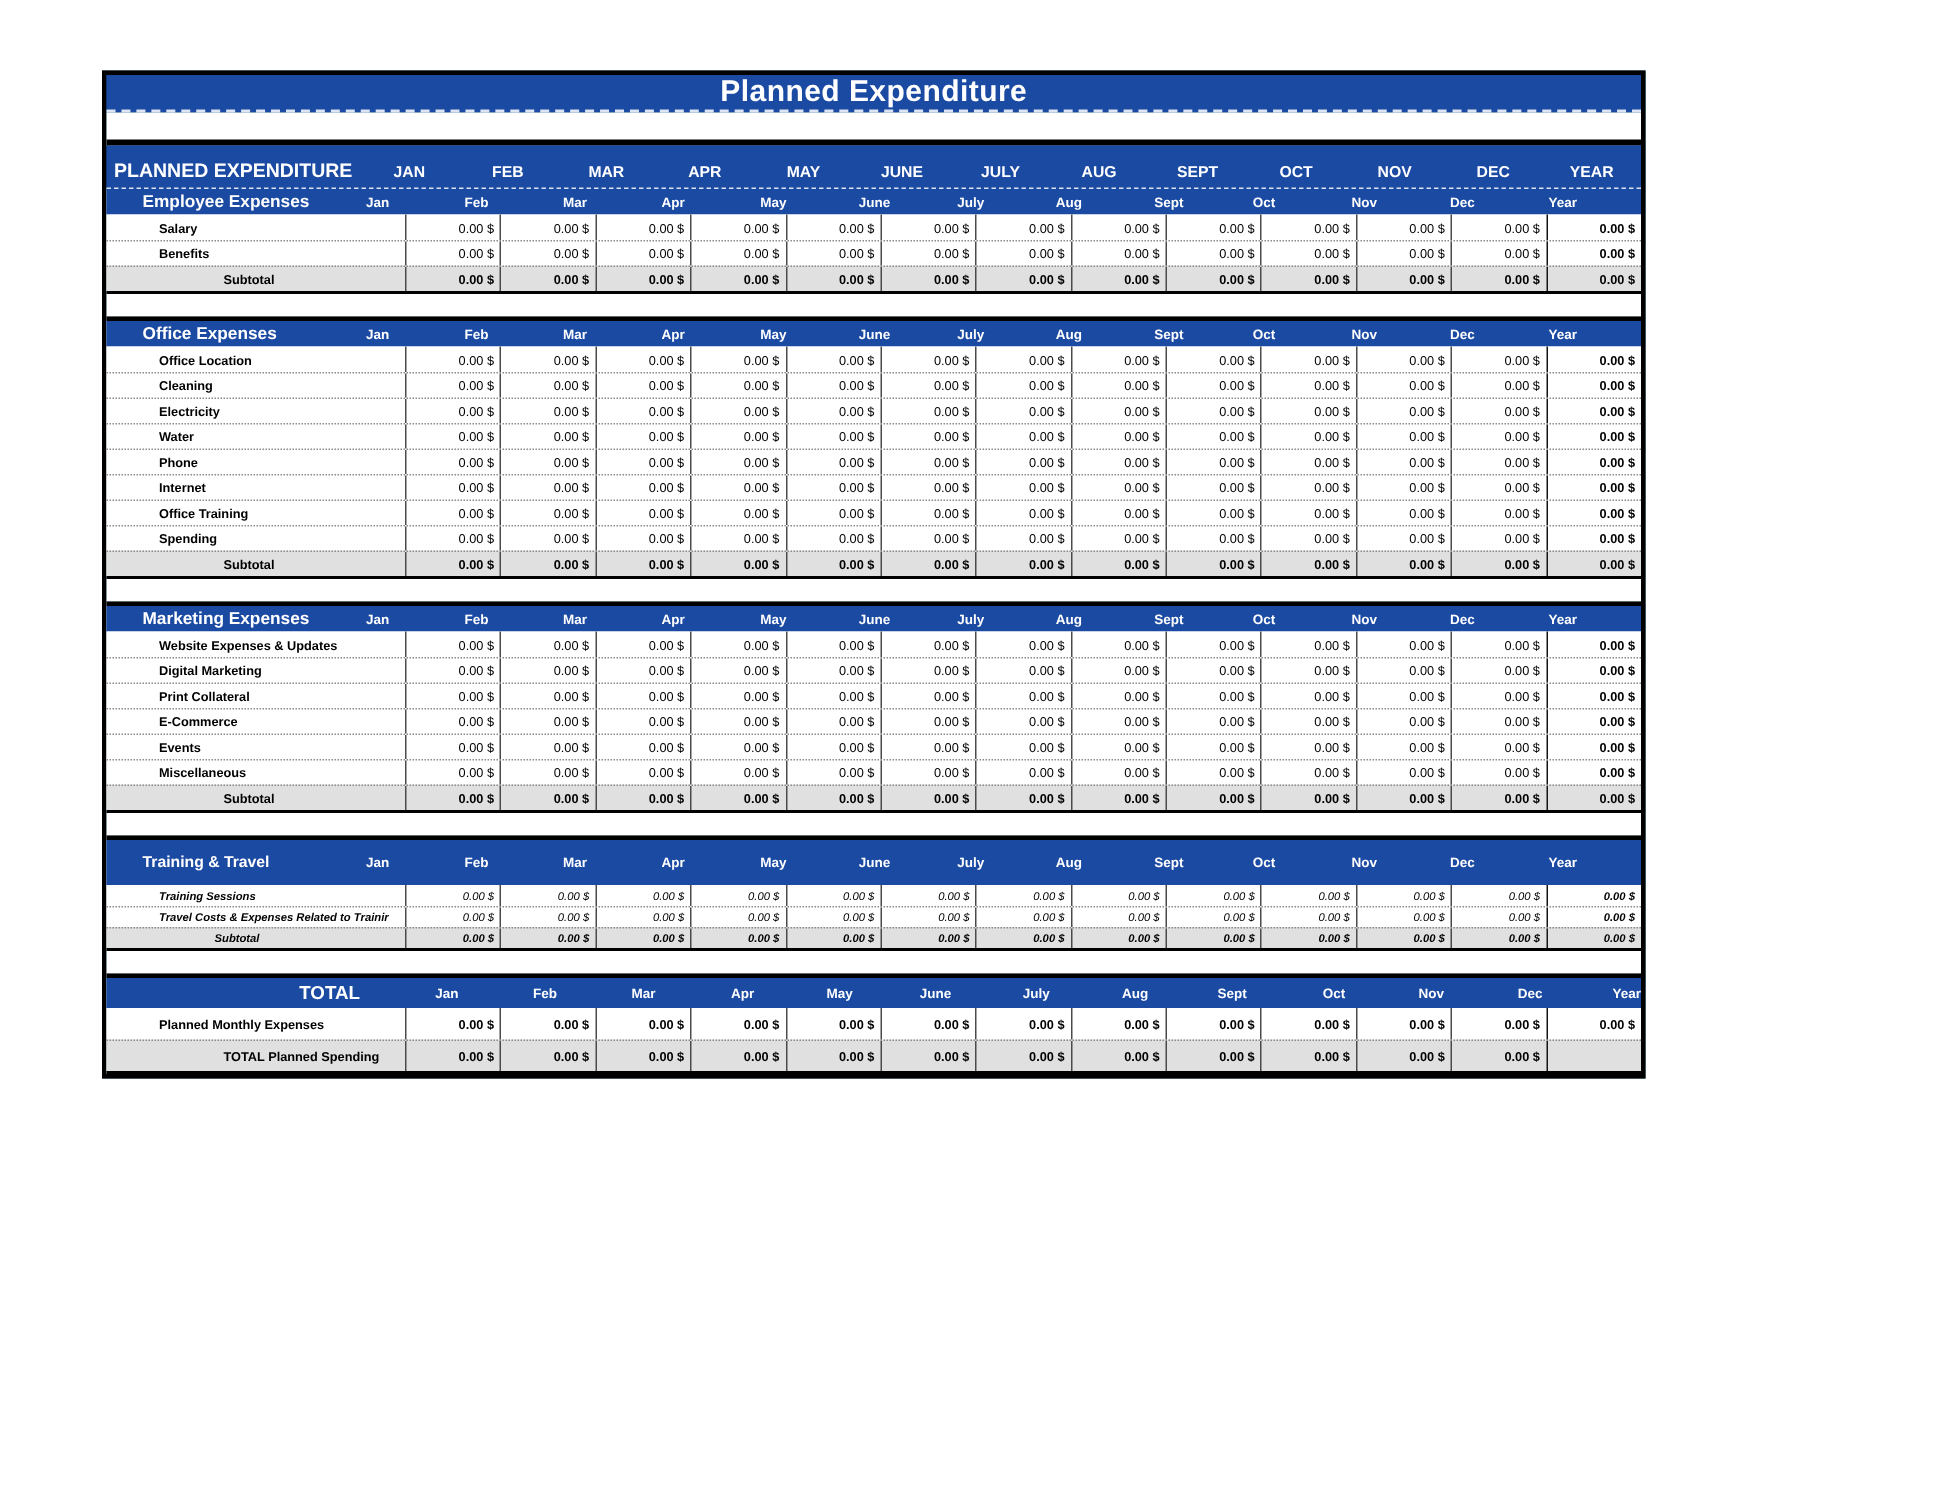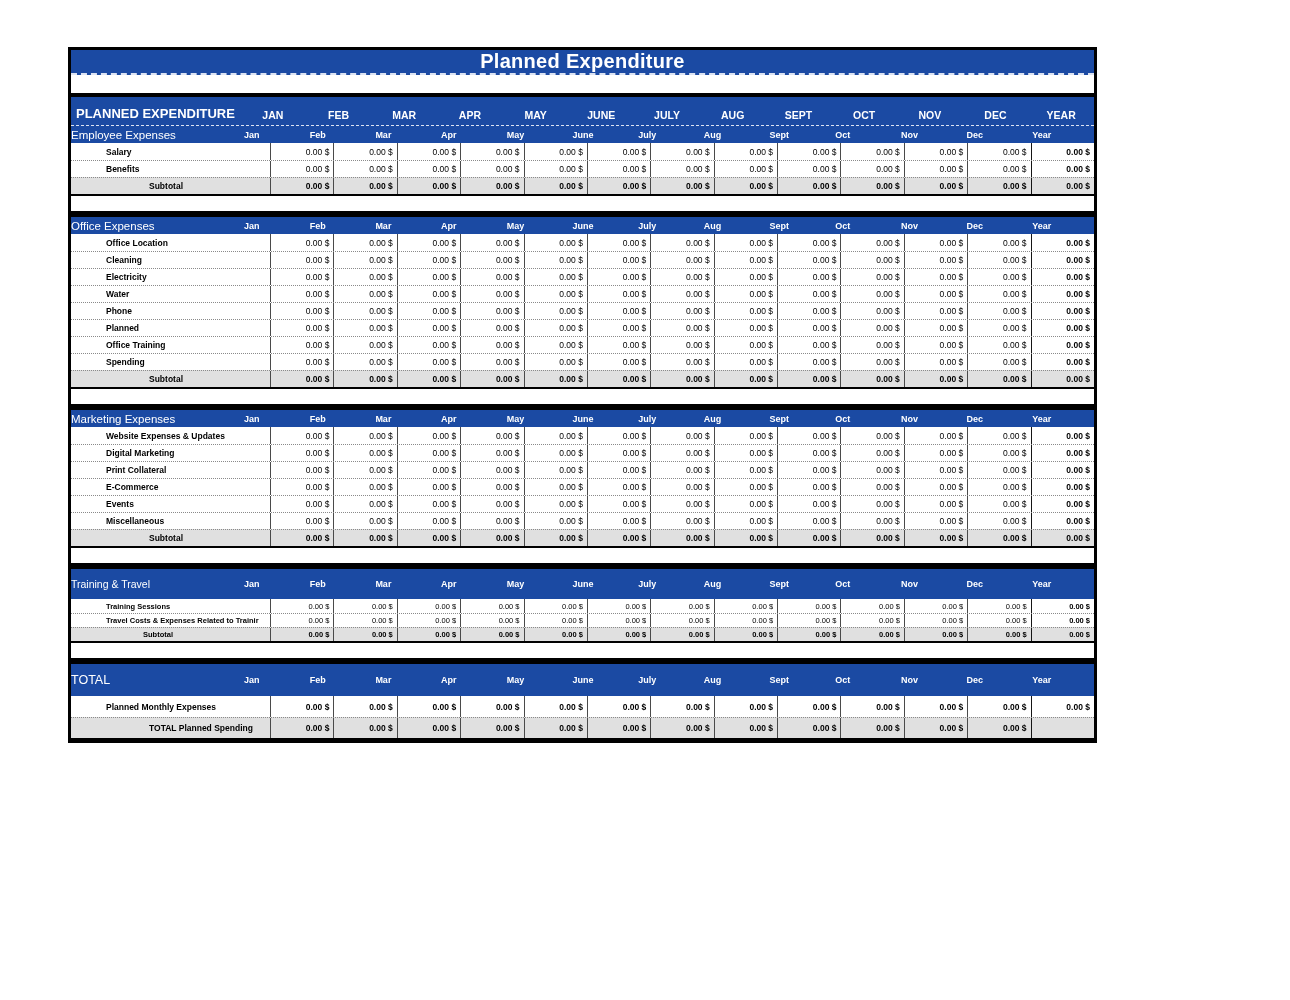--- a/index.html
+++ b/index.html
@@ -25,50 +25,50 @@
   .title-text{color:#fff;font-size:20px;font-weight:bold;letter-spacing:.3px;white-space:nowrap;}
   .blank-row{height:22px;background:#fff;border-bottom:4px solid #000;}
   .grid{display:grid;grid-template-columns:169px repeat(13,1fr);}
   .main-band{
     height:29px;background:var(--blue);
     border-bottom:1px dashed #dce3f2;
     align-items:end;
   }
   .main-label{color:#fff;font-weight:bold;font-size:13px;padding:0 0 4px 5px;white-space:nowrap;}
   .main-month{color:#fff;font-weight:bold;font-size:10.5px;text-align:center;padding-bottom:4px;}
-  .section{border-top:6px solid #000000;border-bottom:2px solid #000;background:#fff;}
+  .section{border-top:3px solid #000000;border-bottom:2px solid #000;background:#fff;}
   .sec-0{border-top:none;}
   .gap{height:15px;background:#fff;}
   .section-header{height:17px;background:var(--blue);align-items:center;}
-  .sec-name{color:#fff;font-weight:normal;font-size:11.5px;padding-left:0;white-space:nowrap;overflow:hidden;}
+  .sec-name{color:#fff;font-weight:bold;font-size:11.5px;padding-left:24px;white-space:nowrap;overflow:hidden;}
   .sec-month{color:#fff;font-weight:bold;font-size:9px;padding-left:4px;white-space:nowrap;}
   .row{height:17px;background:#fff;padding-left:30px;}
   .row + .row{border-top:1px dotted #8a8a8a;}
   .label{
     font-size:8.5px;font-weight:bold;color:#000;
     display:flex;align-items:center;padding-left:5px;
     white-space:nowrap;overflow:hidden;
   }
   .cell{
     border-left:1px solid #4a4a4a;
     display:flex;align-items:center;justify-content:flex-end;
     padding-right:4px;font-size:8.5px;color:#000;white-space:nowrap;overflow:hidden;
   }
   .cell.year{font-weight:bold;border-left:1px solid #151515;}
   .subtotal{background:var(--gray);}
   .subtotal .cell{font-weight:bold;}
   .subtotal .label{padding-left:28px;margin-left:20px;}
   
   .sec-3 .section-header{height:30px;}
   .sec-3 .sec-name{font-size:10.5px;}
-  .sec-3 .row{height:14px;}
+  .sec-3 .row{height:14px;font-style:italic;}
   .sec-3 .label,.sec-3 .cell{font-size:7.5px;}
   .sec-3 .subtotal .label{padding-left:22px;}
   
-  .sec-4 .section-header{height:32px;}
+  .sec-4 .section-header{height:20px;text-align:right;}
   .sec-4 .sec-name{font-size:12.5px;}
   .sec-4 .row{height:21px;}
   .sec-4 .cell{font-weight:bold;}
 </style>
 </head>
 <body>
 
 <div class="sheet">
   <div class="title-bar">
     <span class="title-text">Planned Expenditure</span>
@@ -250,21 +250,21 @@
           <div class="cell">0.00 $</div>
           <div class="cell">0.00 $</div>
           <div class="cell">0.00 $</div>
           <div class="cell">0.00 $</div>
           <div class="cell">0.00 $</div>
           <div class="cell">0.00 $</div>
           <div class="cell">0.00 $</div>
           <div class="cell year">0.00 $</div>
         </div>
         <div class="grid row">
-          <div class="label">Planned</div>
+          <div class="label">Internet</div>
           <div class="cell">0.00 $</div>
           <div class="cell">0.00 $</div>
           <div class="cell">0.00 $</div>
           <div class="cell">0.00 $</div>
           <div class="cell">0.00 $</div>
           <div class="cell">0.00 $</div>
           <div class="cell">0.00 $</div>
           <div class="cell">0.00 $</div>
           <div class="cell">0.00 $</div>
           <div class="cell">0.00 $</div>

